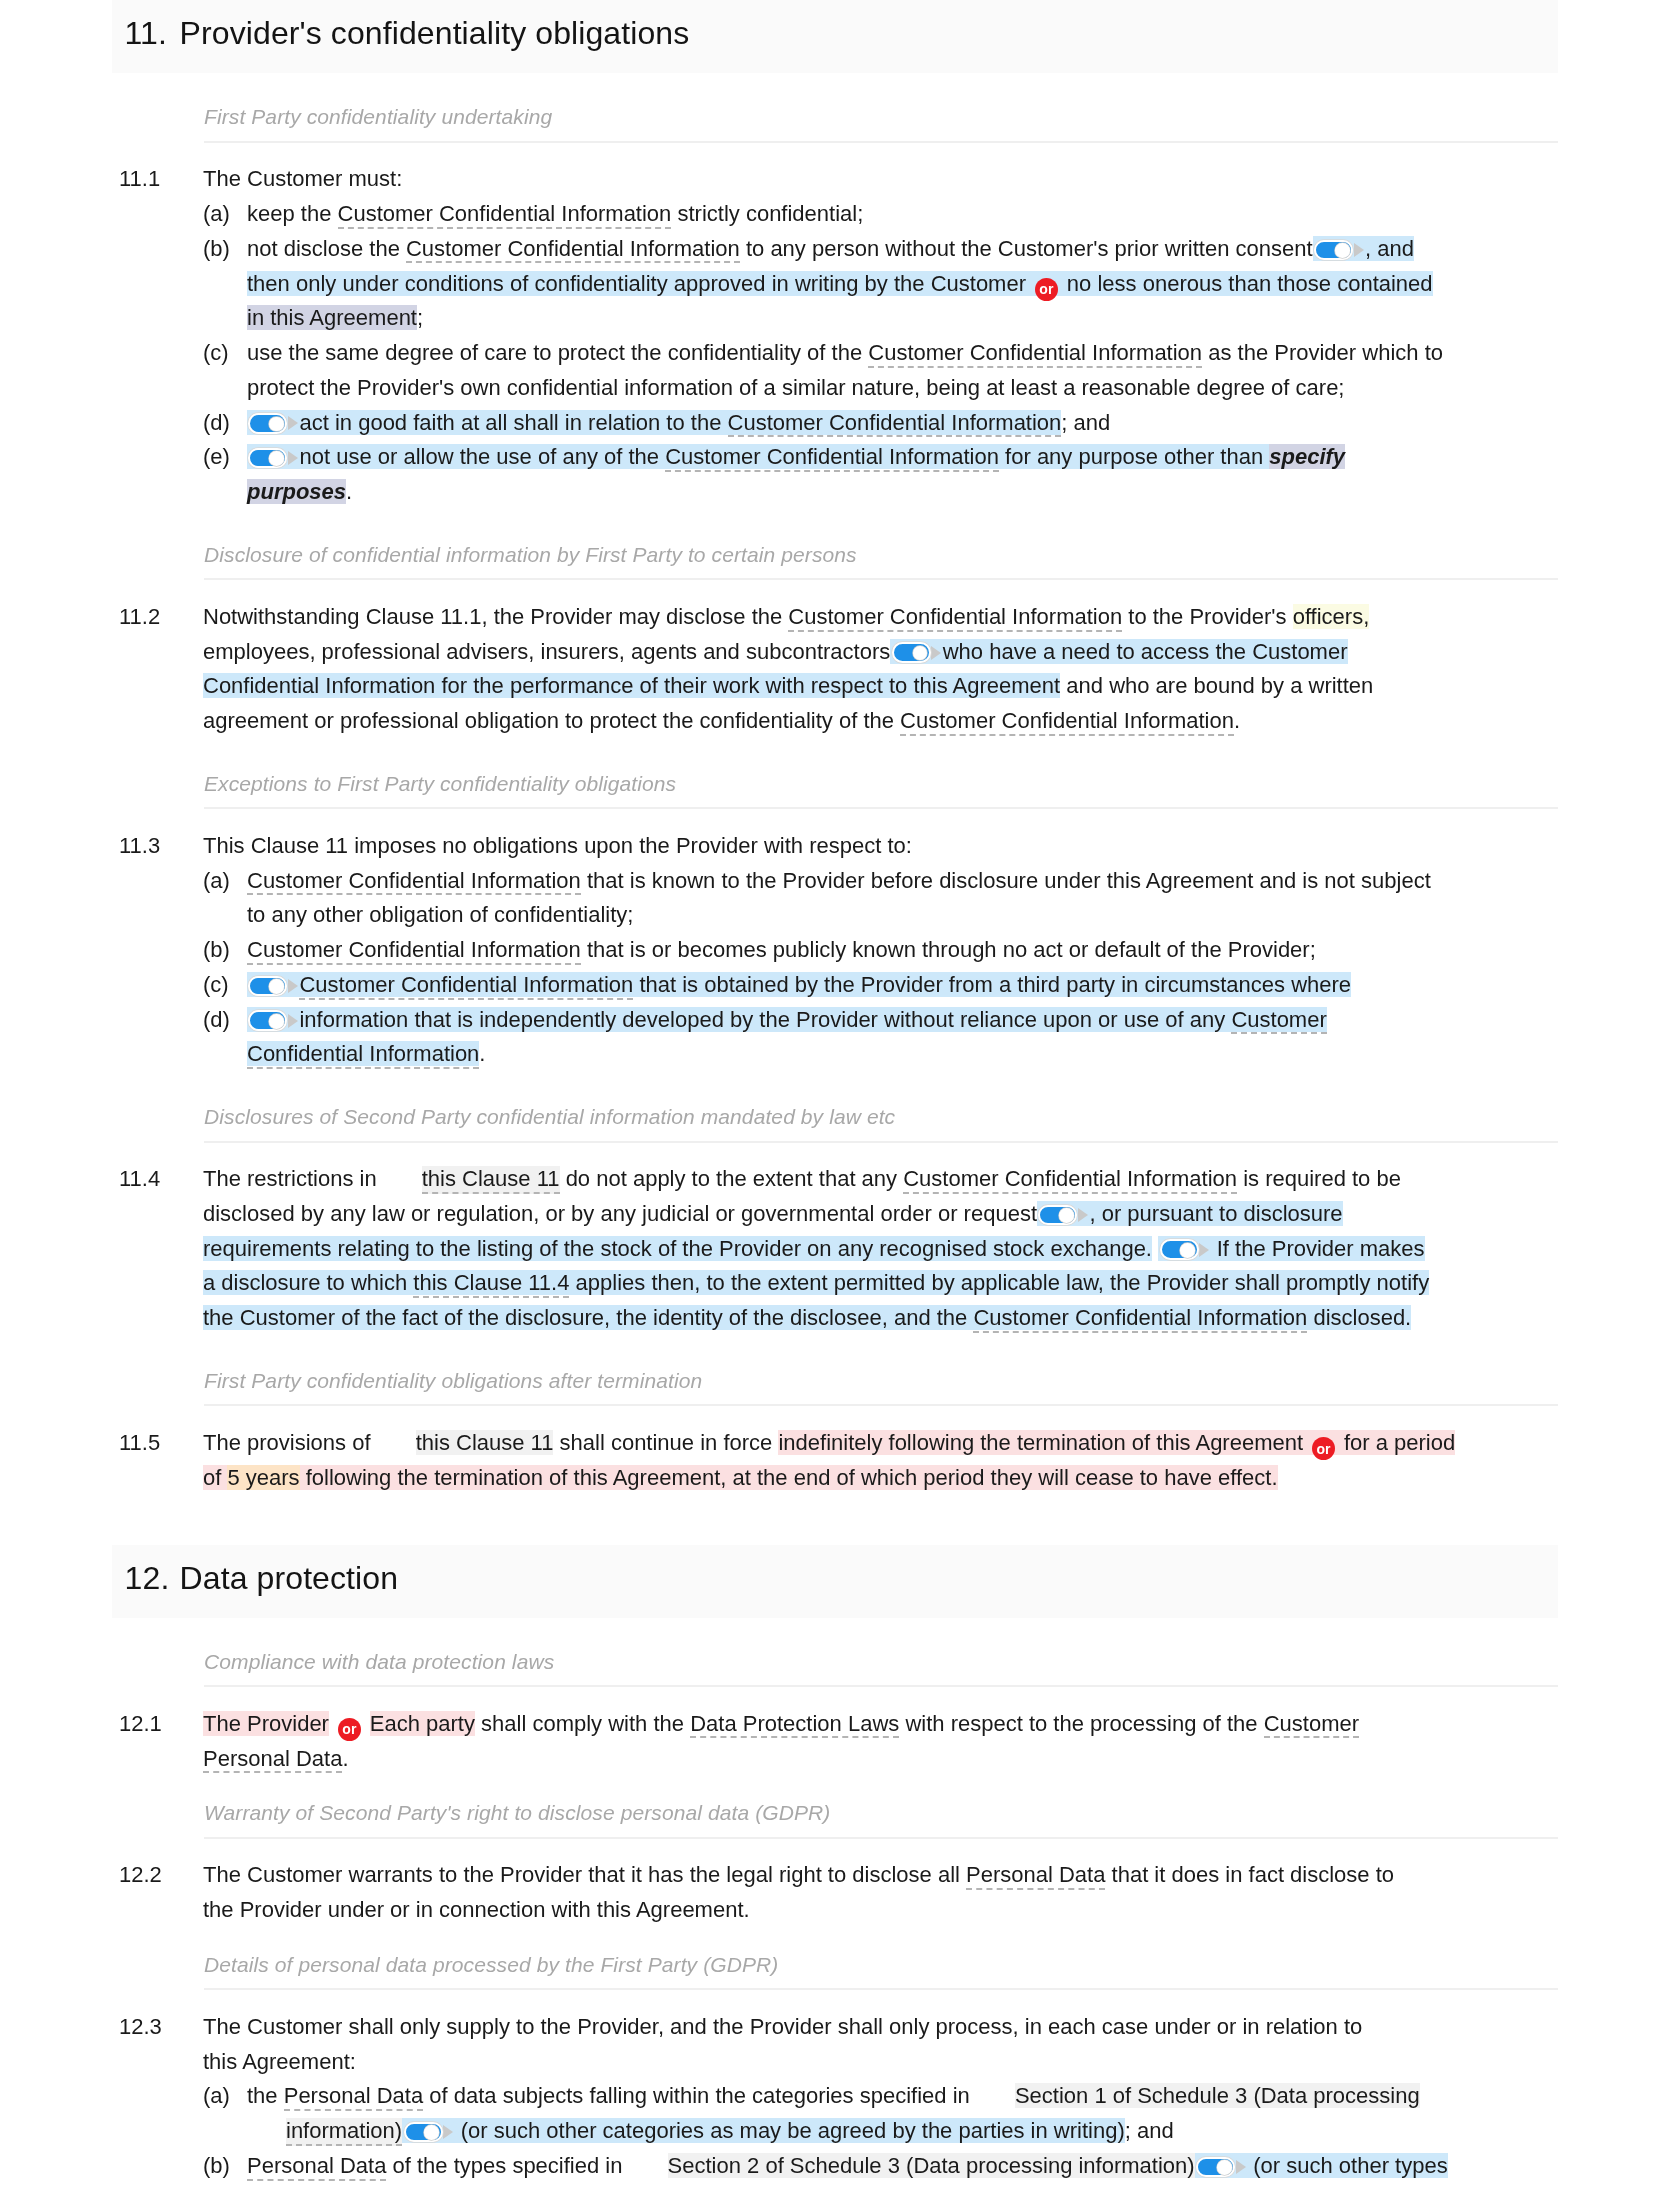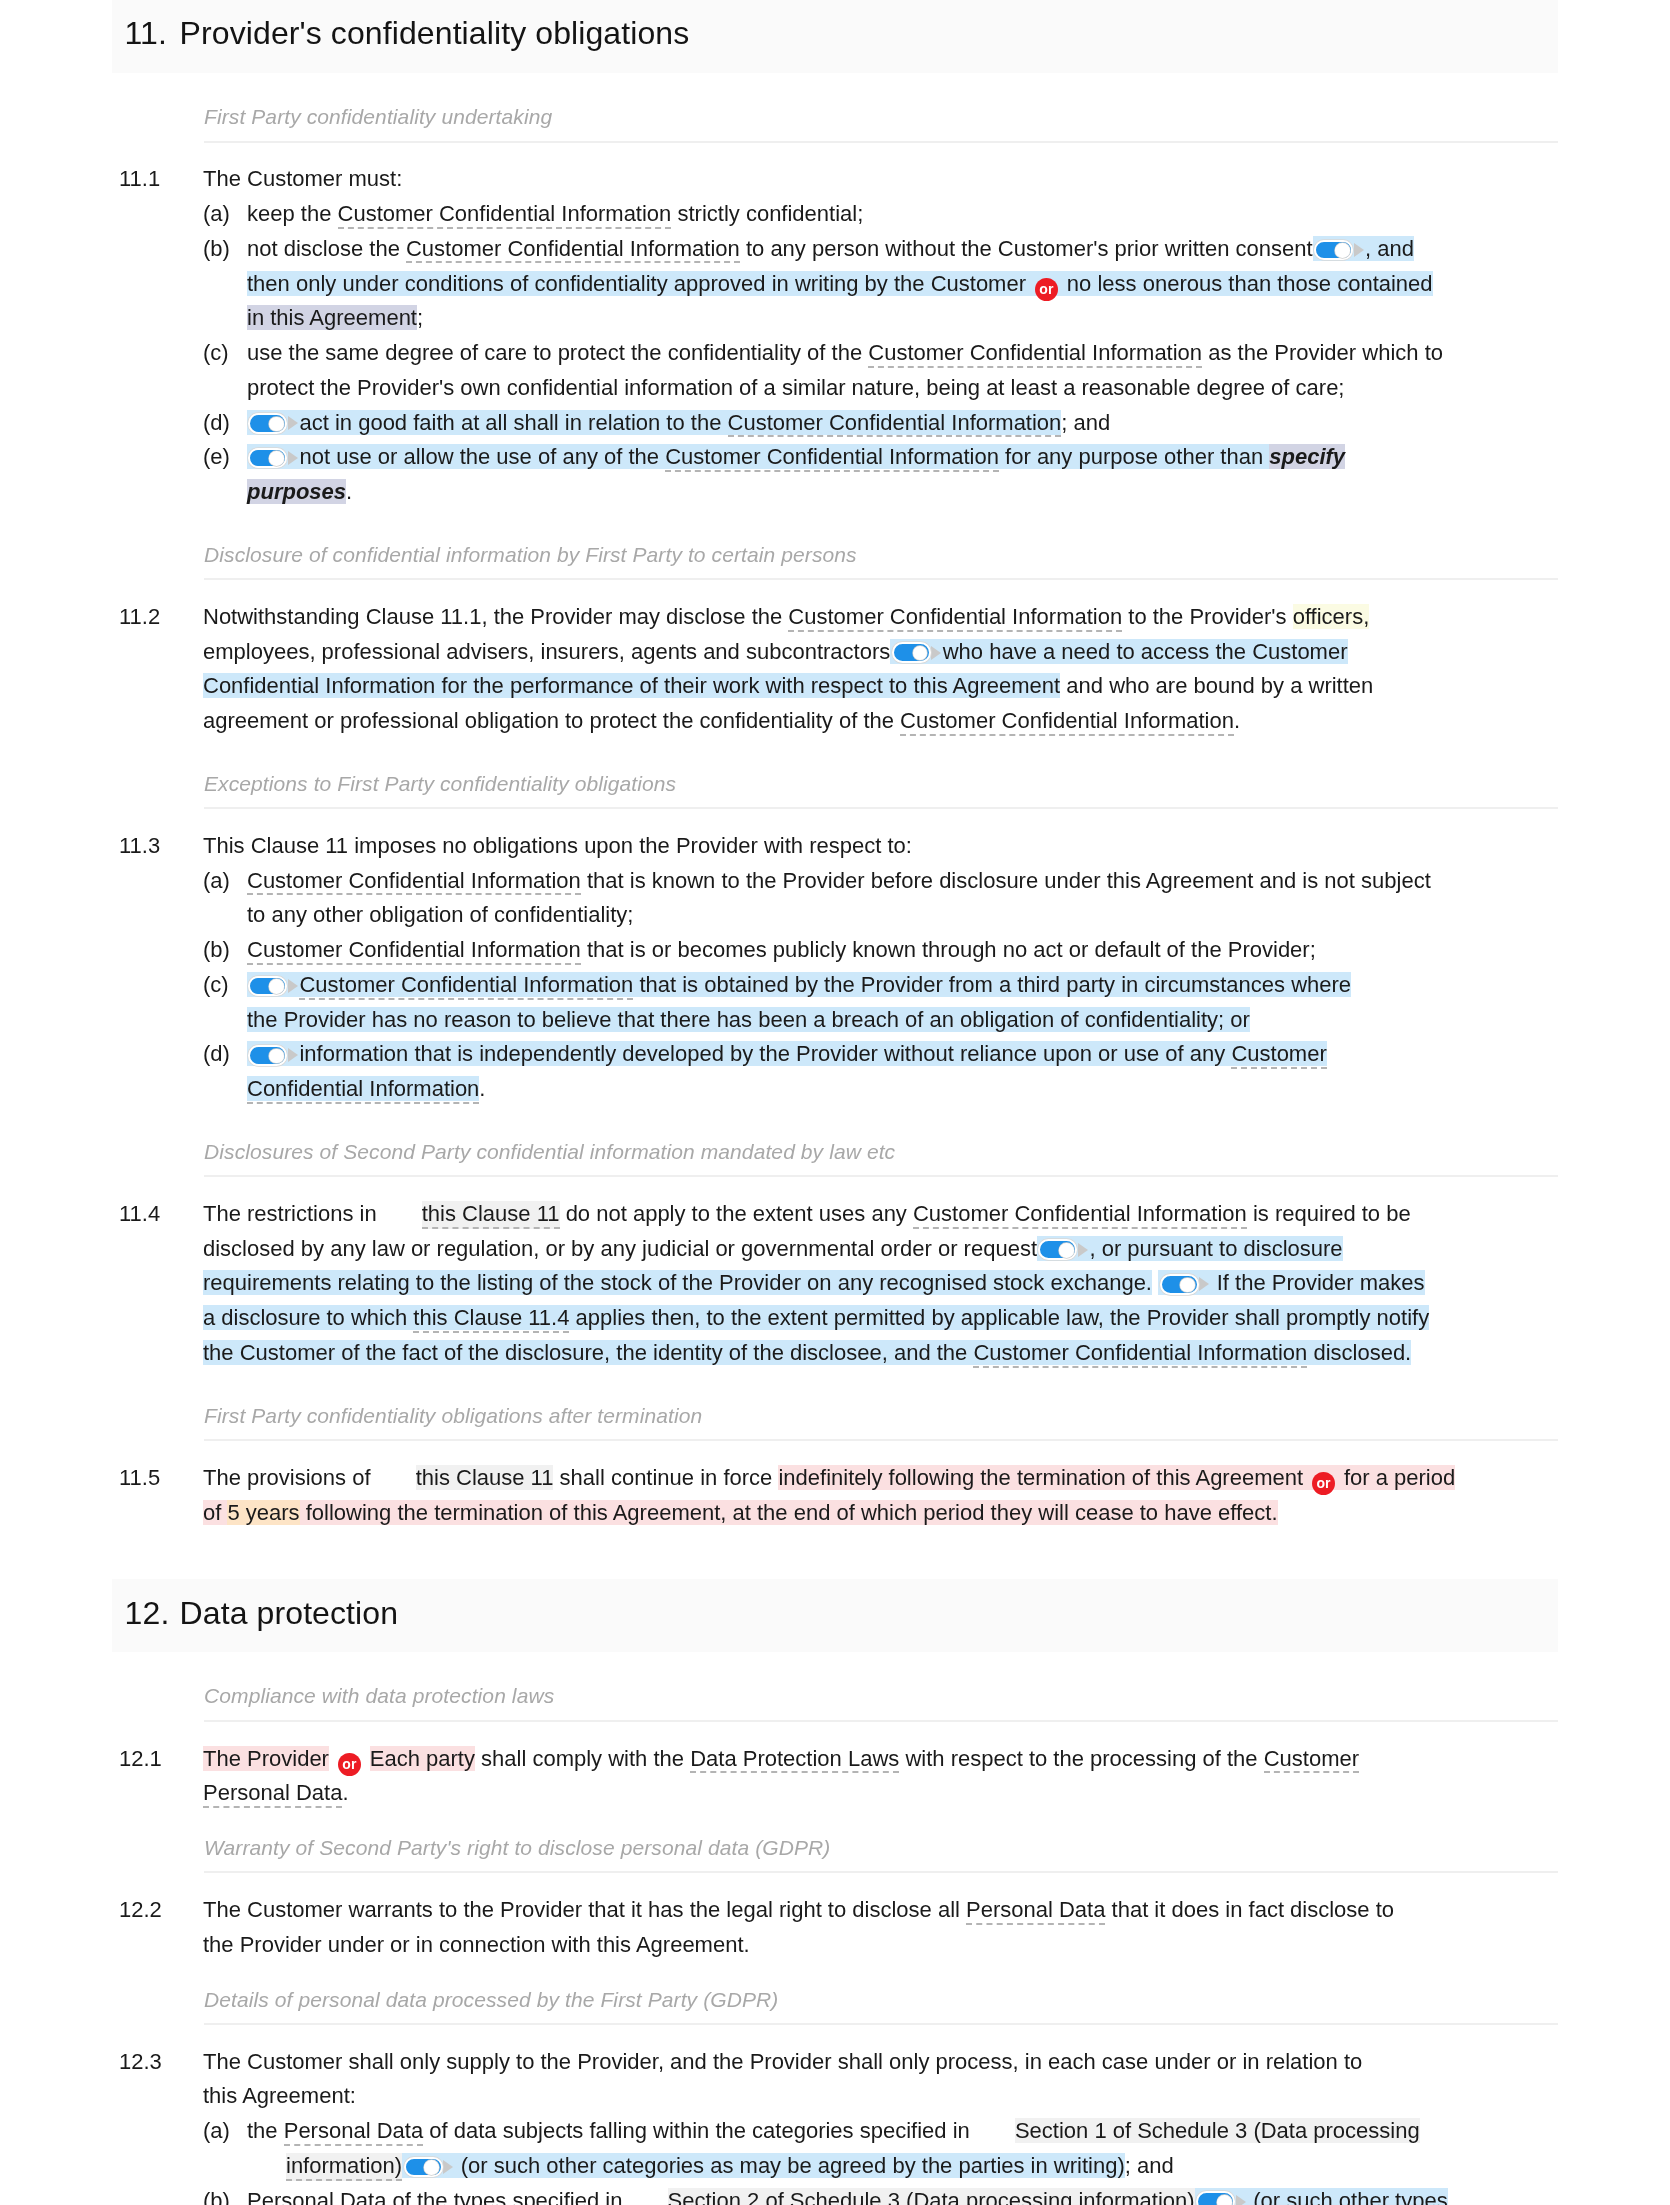--- a/index.html
+++ b/index.html
@@ -238,40 +238,40 @@
         <div class="item-text"><span class="term">Customer Confidential Information</span><span> that is or becomes publicly known through no act or default of the Provider;</span></div>
       </div>
 
       <div class="item">
         <div class="item-label">(c)</div>
         <div class="item-text"><span class="hl-blue"><span class="toggle">
                 <span class="track">
                   <span class="knob"></span>
                 </span>
                 <span class="arrow"></span>
-              </span><span class="term">Customer Confidential Information</span><span> that is obtained by the Provider from a third party in circumstances where</span></span><br><span class="hl-blue"><span>the Provider has no reason to believe that there has been a breach of an obligation of confidentiality; or</span></span></div>
+              </span><span class="term">Customer Confidential Information</span><span> that is obtained by the Provider from a third party in circumstances where</span></span><br></div>
       </div>
 
       <div class="item">
         <div class="item-label">(d)</div>
         <div class="item-text"><span class="hl-blue"><span class="toggle">
                 <span class="track">
                   <span class="knob"></span>
                 </span>
                 <span class="arrow"></span>
               </span><span>information that is independently developed by the Provider without reliance upon or use of any </span><span class="term">Customer</span></span><br><span class="hl-blue"><span class="term">Confidential Information</span></span><span>.</span></div>
       </div>
     </div>
   </div>
 
   <div class="subhead gap">Disclosures of Second Party confidential information mandated by law etc</div>
 
   <div class="clause">
     <div class="clause-num">11.4</div>
-    <div class="clause-body"><span>The restrictions in </span><span class="hl-grey term">this Clause 11</span><span> do not apply to the extent uses any </span><span class="term">Customer Confidential Information</span><span> is required to be</span><br><span>disclosed by any law or regulation, or by any judicial or governmental order or request</span><span class="hl-blue"><span class="toggle">
+    <div class="clause-body"><span>The restrictions in </span><span class="hl-grey term">this Clause 11</span><span> do not apply to the extent that any </span><span class="term">Customer Confidential Information</span><span> is required to be</span><br><span>disclosed by any law or regulation, or by any judicial or governmental order or request</span><span class="hl-blue"><span class="toggle">
             <span class="track">
               <span class="knob"></span>
             </span>
             <span class="arrow"></span>
           </span><span>, or pursuant to disclosure</span></span><br><span class="hl-blue"><span>requirements relating to the listing of the stock of the Provider on any recognised stock exchange.</span></span> <span class="hl-blue"><span class="toggle">
             <span class="track">
               <span class="knob"></span>
             </span>
             <span class="arrow"></span>
           </span> <span>If the Provider makes</span></span><br><span class="hl-blue"><span>a disclosure to which </span><span class="term">this Clause 11.4</span><span> applies then, to the extent permitted by applicable law, the Provider shall promptly notify</span></span><br><span class="hl-blue"><span>the Customer of the fact of the disclosure, the identity of the disclosee, and the </span><span class="term">Customer Confidential Information</span><span> disclosed.</span></span></div>

